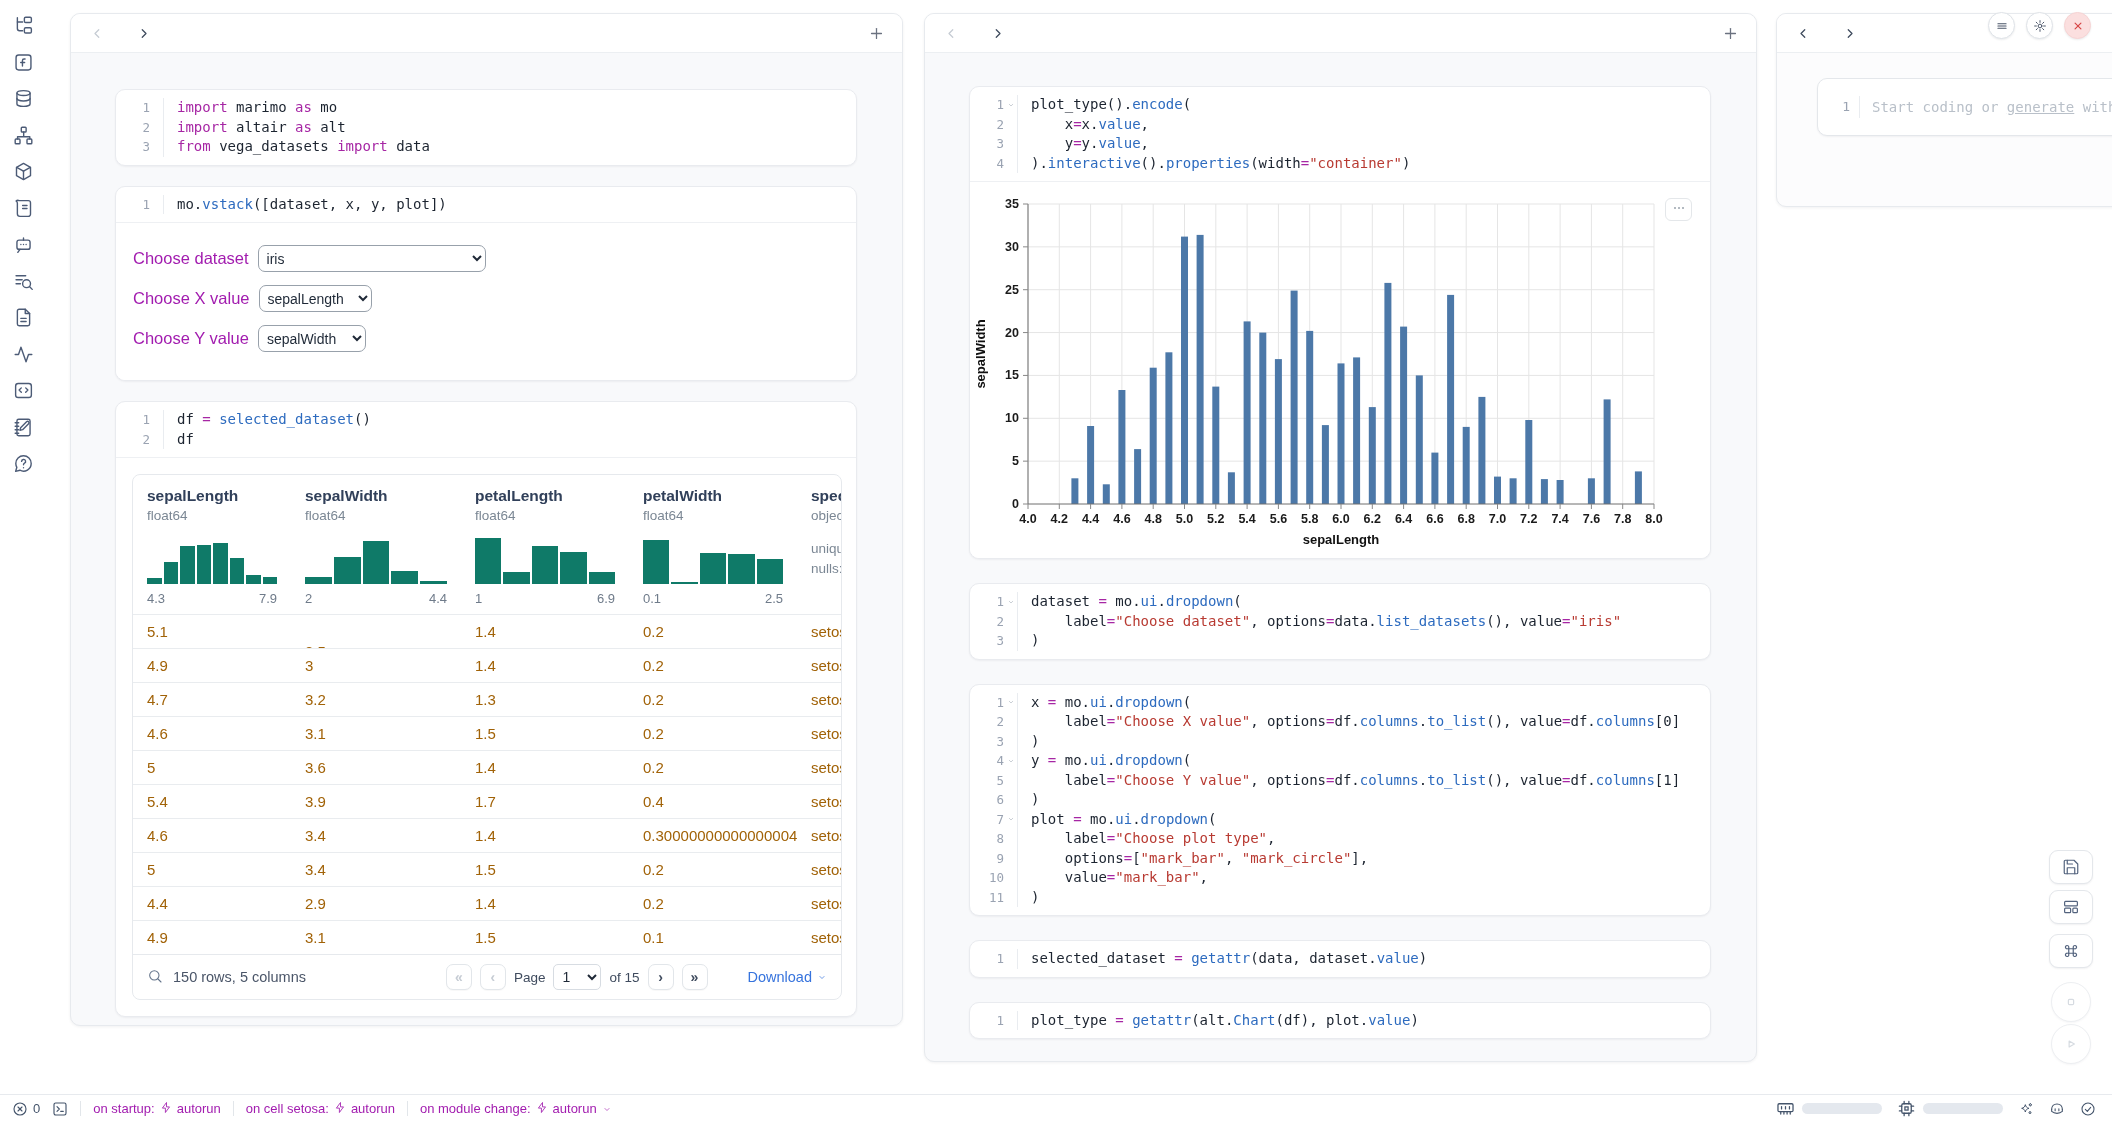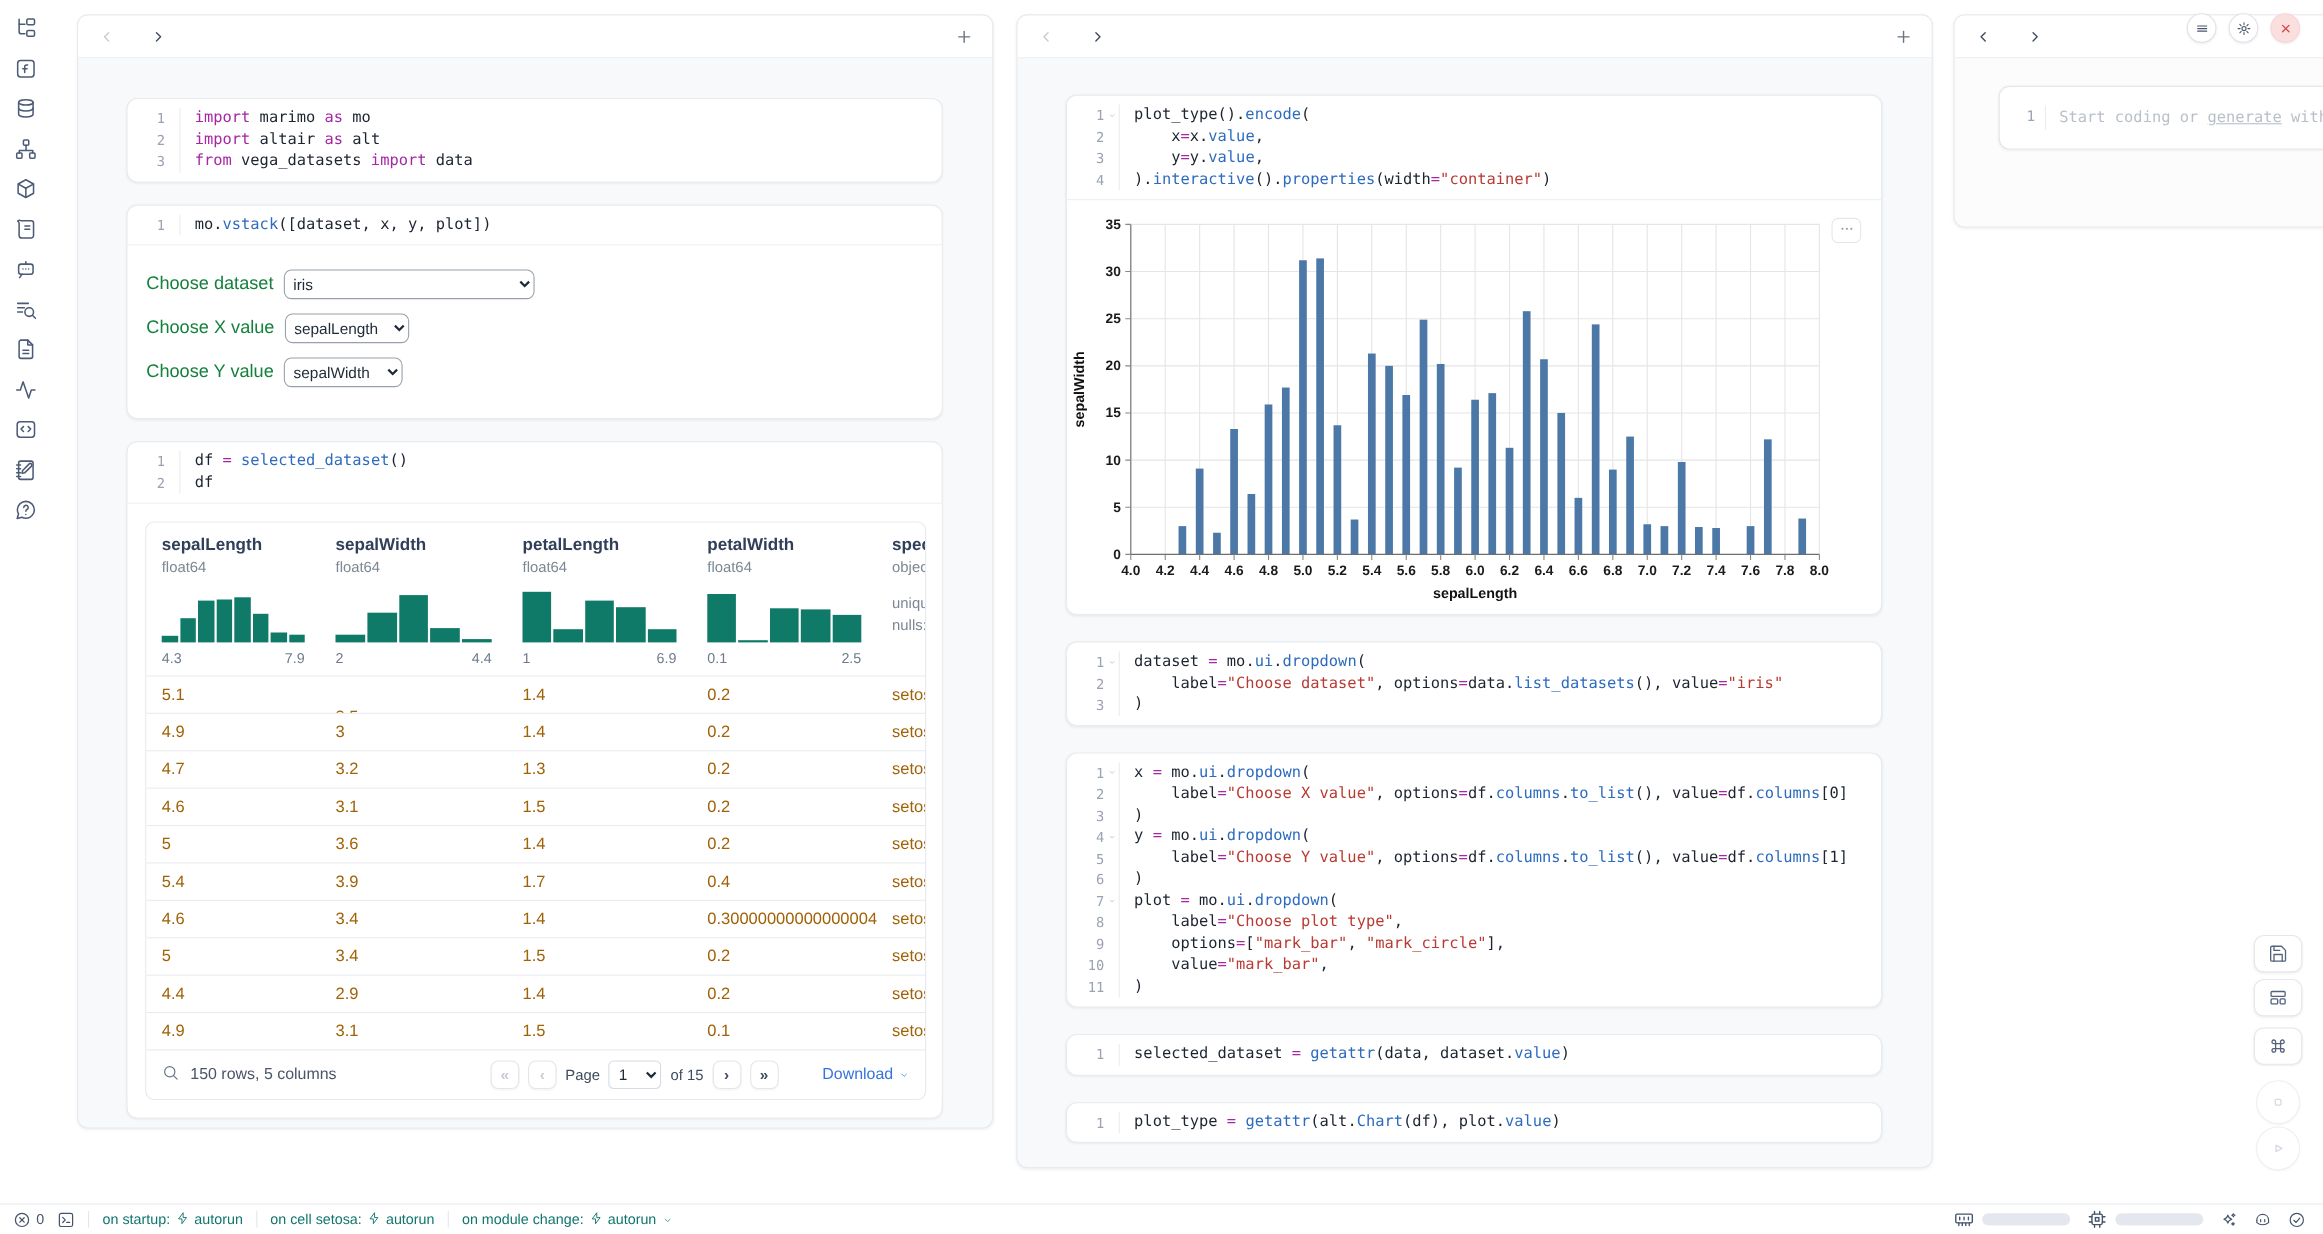--- a/index.html
+++ b/index.html
@@ -36,21 +36,21 @@
       color:#9aa3b2;font:12.5px "DejaVu Sans Mono",monospace;border-right:1px solid #e9ecf0;}
   .ln .fold{width:13px;height:10px;display:flex;align-items:center;justify-content:center;color:#a8b0ba;}
   .ln .fold svg{width:8px;height:6px;}
   .code{padding-left:13px;white-space:pre;font:14px/19.5px "DejaVu Sans Mono",monospace;color:#1c2430;}
   .tk-kw{color:#a626a4;} .tk-op{color:#a626a4;} .tk-fn{color:#2d6bbf;}
   .tk-str{color:#b83a32;} .tk-num{color:#1c2430;}
   .cell-output{border-top:1px solid #eef0f3;background:#fff;}
   
   .out-pad{padding:13px 17px 15px;}
   .dd-row{display:flex;align-items:center;gap:9px;margin:9px 0 13px;}
-  .dd-label{font-size:16.5px;color:#15803d;}
+  .dd-label{font-size:16.5px;color:#a21caf;}
   select{height:27px;border:1px solid #98a1ab;border-radius:7px;background:#fff;color:#1f2937;
          font:14px "Liberation Sans",sans-serif;padding:0 4px;}
   
   .mo-table{border:1px solid #e6e9ed;border-radius:8px;background:#fff;overflow:hidden;margin:16px;width:710px;box-sizing:border-box;}
   .t-head{display:flex;overflow:hidden;width:708px;}
   .t-col{flex:none;box-sizing:border-box;padding:12px 14px 8px;}
   .t-name{font-weight:700;font-size:15.5px;color:#31405a;}
   .t-dtype{font-size:13.5px;color:#7b8794;margin-top:3px;}
   .hist{display:flex;align-items:flex-end;gap:2px;height:48px;margin-top:13px;}
   .hist .bar{flex:1;background:#0f7a68;}
@@ -101,21 +101,21 @@
           color:#d6dbe1;box-shadow:0 1px 2px rgba(16,24,40,.04);padding:0;}
   .rd-btn svg{width:18px;height:18px;}
   
   .statusbar{position:absolute;left:0;right:0;bottom:0;height:27px;background:#fff;border-top:1px solid #e7eaee;
              display:flex;align-items:center;padding:0 16px 0 12px;font-size:13px;color:#44546b;}
   .sb-left{display:flex;align-items:center;gap:12px;}
   .sb-right{margin-left:auto;display:flex;align-items:center;gap:15px;}
   .status-ico{display:flex;align-items:center;gap:5px;background:none;border:none;color:#44546b;padding:0;font-size:13px;}
   .status-ico svg{width:16px;height:16px;}
   .sep{width:1px;height:15px;background:#e2e6ea;}
-  .autorun{display:flex;align-items:center;gap:5px;background:none;border:none;color:#0f766e;font-size:13px;padding:0;}
+  .autorun{display:flex;align-items:center;gap:5px;background:none;border:none;color:#a21caf;font-size:13px;padding:0;}
   .autorun svg.bolt{width:12px;height:13px;}
   .autorun svg.chev{width:10px;height:7px;}
   .res{display:flex;align-items:center;gap:7px;}
   .res svg{width:19px;height:19px;color:#44546b;}
   .bar-track{width:80px;height:11px;border-radius:6px;background:#e4e8ee;overflow:hidden;}
   .bar-fill{height:100%;background:#2a6fe8;border-radius:6px;}
 </style>
 </head>
 <body>
 

